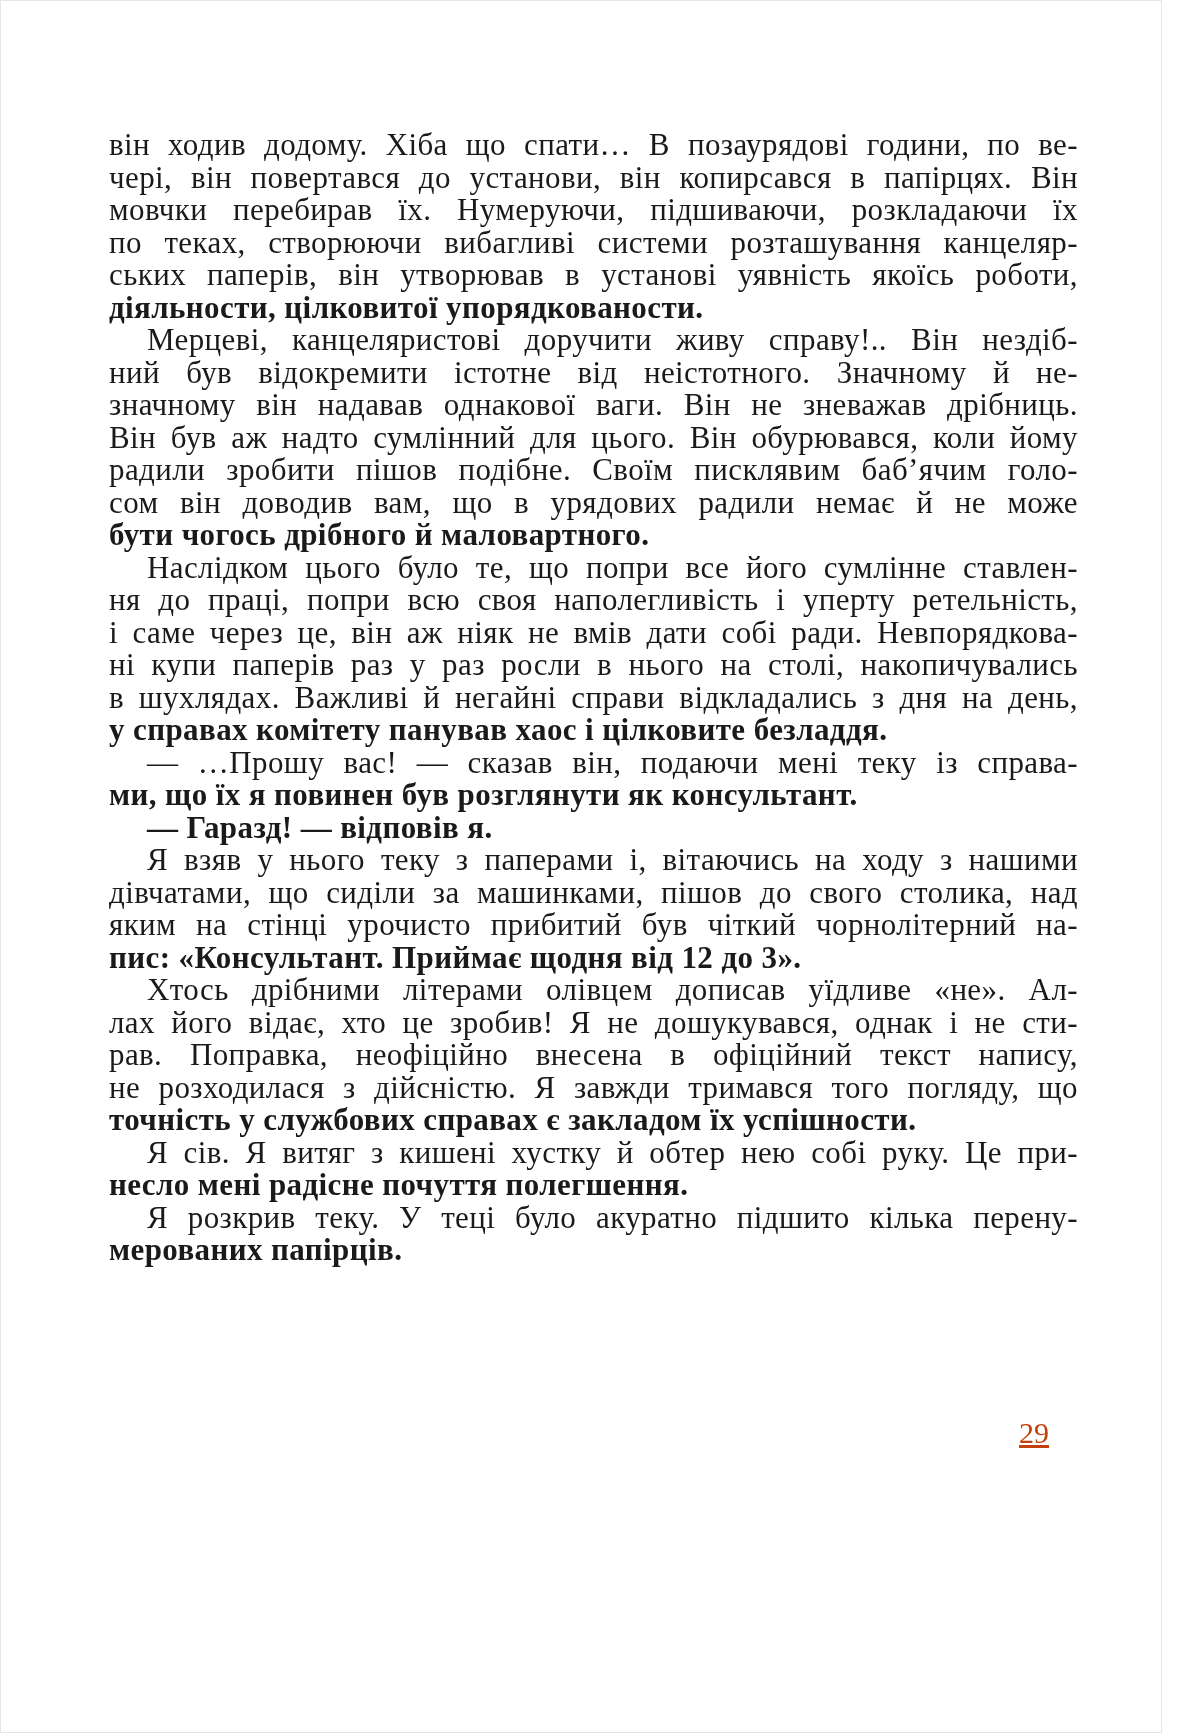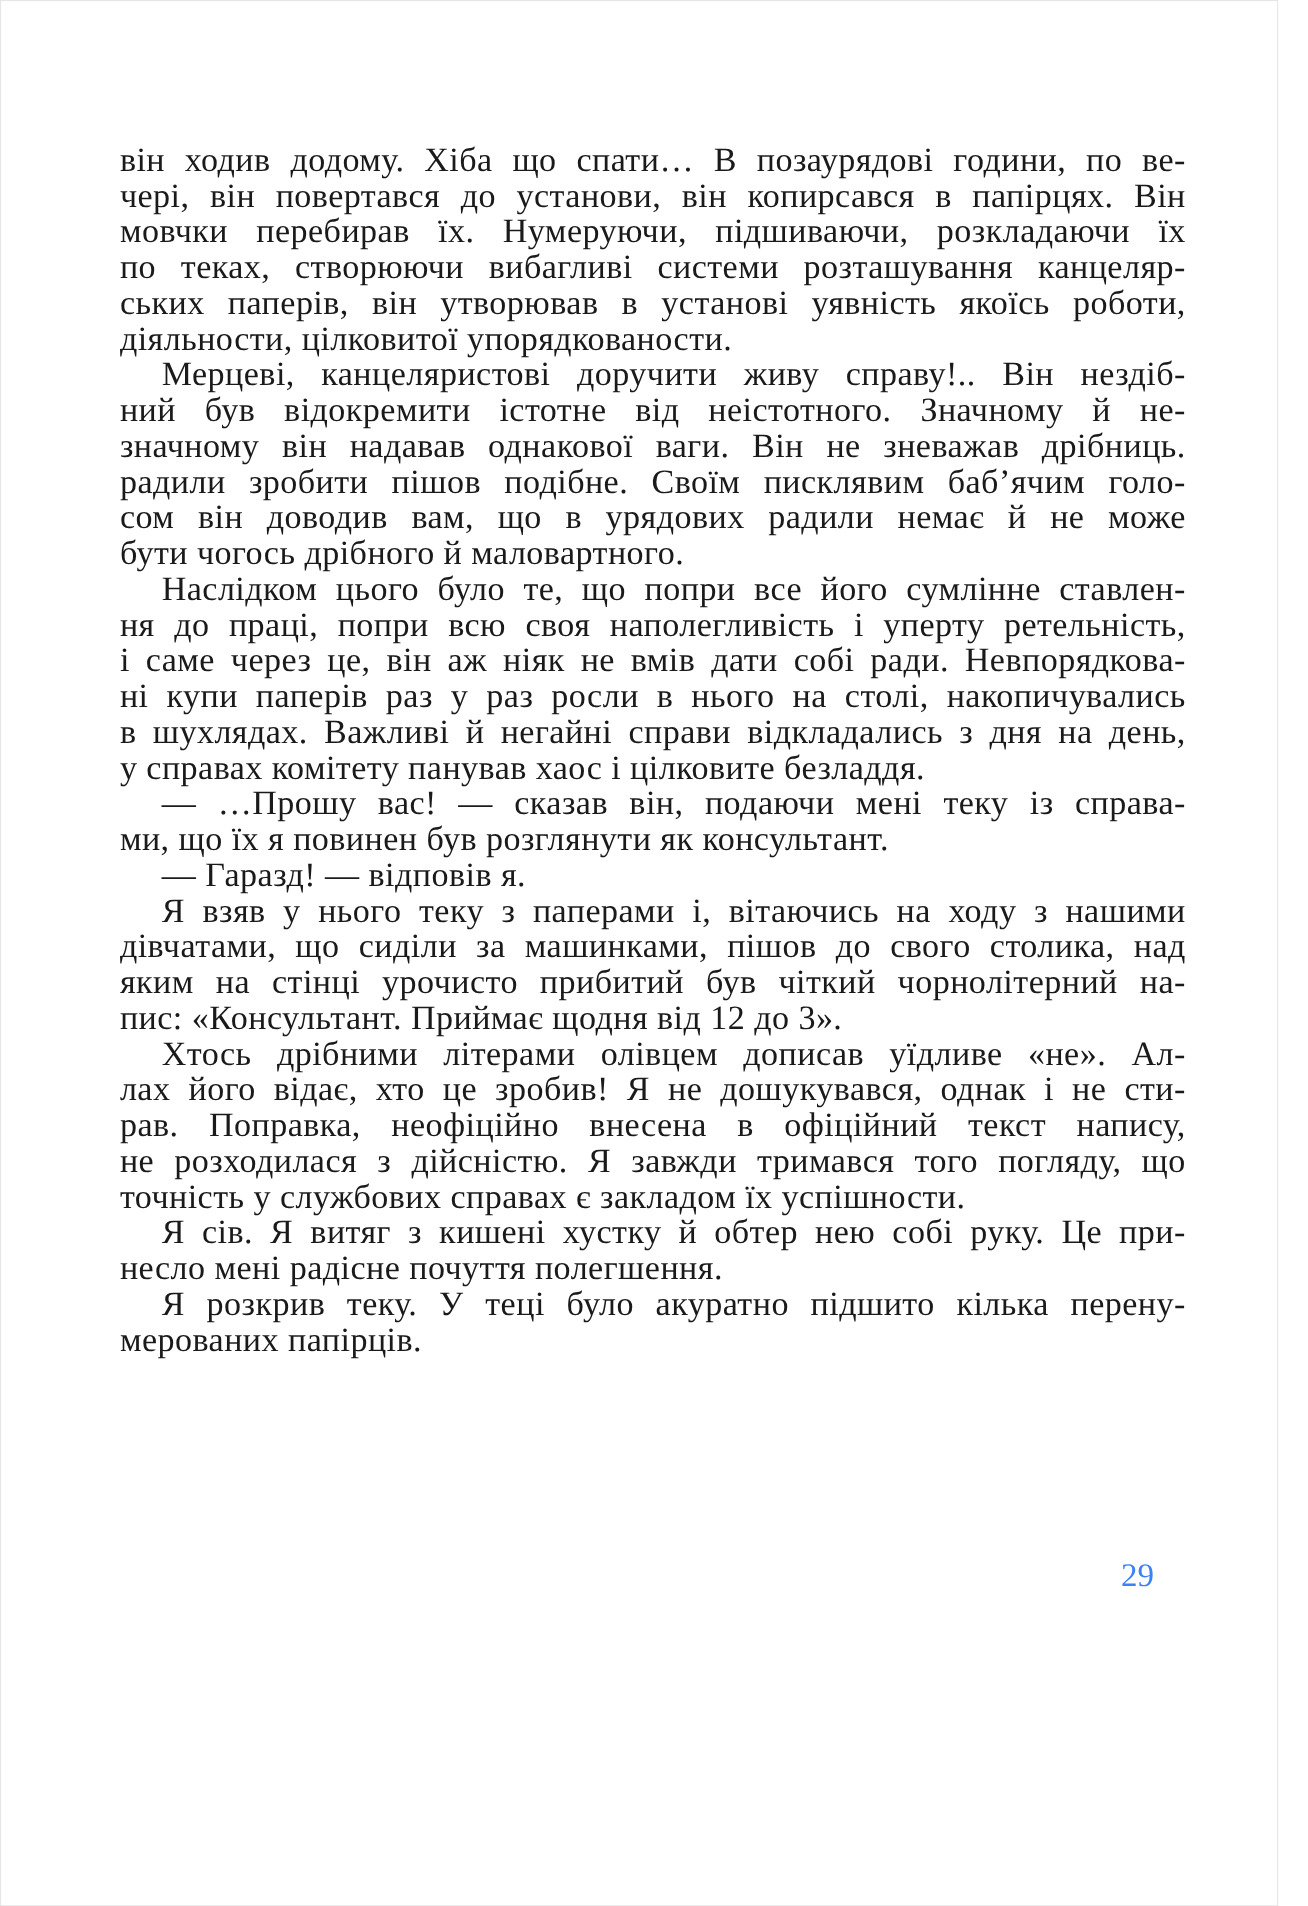--- a/index.html
+++ b/index.html
@@ -32,50 +32,53 @@
   .line {
     font-size: 31px;
     line-height: 32.5px;
     letter-spacing: 0.4px;
     text-align: justify;
     text-align-last: justify;
     white-space: normal;
   }
   .line.last {
     text-align-last: left;
+    font-weight: bold;
   }
   .line.indent {
     text-indent: 38px;
   }
   .page-number {
     position: absolute;
     right: 112px;
     top: 1415px;
     font-size: 30px;
     line-height: 34px;
-    color: #3b82f6;
+    color: #c2410c;
+    text-decoration: underline;
   }
 </style>
 </head>
 <body>
 
 <div class="page">
   <main class="text-column">
       <div class="paragraph">
         <div class="line">він ходив додому. Хіба що спати… В позаурядові години, по ве-</div>
         <div class="line">чері, він повертався до установи, він копирсався в папірцях. Він</div>
         <div class="line">мовчки перебирав їх. Нумеруючи, підшиваючи, розкладаючи їх</div>
         <div class="line">по теках, створюючи вибагливі системи розташування канцеляр-</div>
         <div class="line">ських паперів, він утворював в установі уявність якоїсь роботи,</div>
         <div class="line last">діяльности, цілковитої упорядкованости.</div>
       </div>
       <div class="paragraph">
         <div class="line indent">Мерцеві, канцеляристові доручити живу справу!.. Він нездіб-</div>
         <div class="line">ний був відокремити істотне від неістотного. Значному й не-</div>
         <div class="line">значному він надавав однакової ваги. Він не зневажав дрібниць.</div>
+        <div class="line">Він був аж надто сумлінний для цього. Він обурювався, коли йому</div>
         <div class="line">радили зробити пішов подібне. Своїм писклявим баб’ячим голо-</div>
         <div class="line">сом він доводив вам, що в урядових радили немає й не може</div>
         <div class="line last">бути чогось дрібного й маловартного.</div>
       </div>
       <div class="paragraph">
         <div class="line indent">Наслідком цього було те, що попри все його сумлінне ставлен-</div>
         <div class="line">ня до праці, попри всю своя наполегливість і уперту ретельність,</div>
         <div class="line">і саме через це, він аж ніяк не вмів дати собі ради. Невпорядкова-</div>
         <div class="line">ні купи паперів раз у раз росли в нього на столі, накопичувались</div>
         <div class="line">в шухлядах. Важливі й негайні справи відкладались з дня на день,</div>

